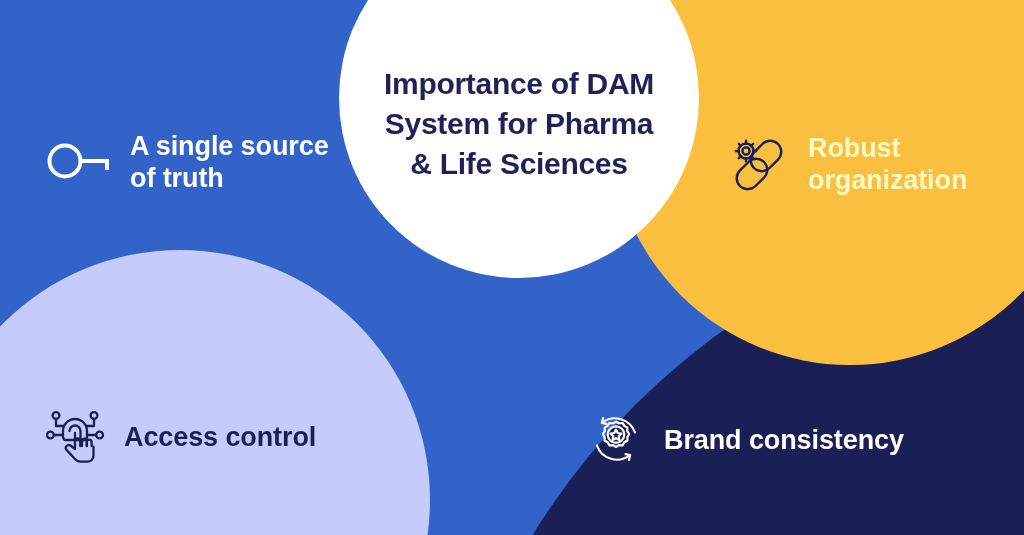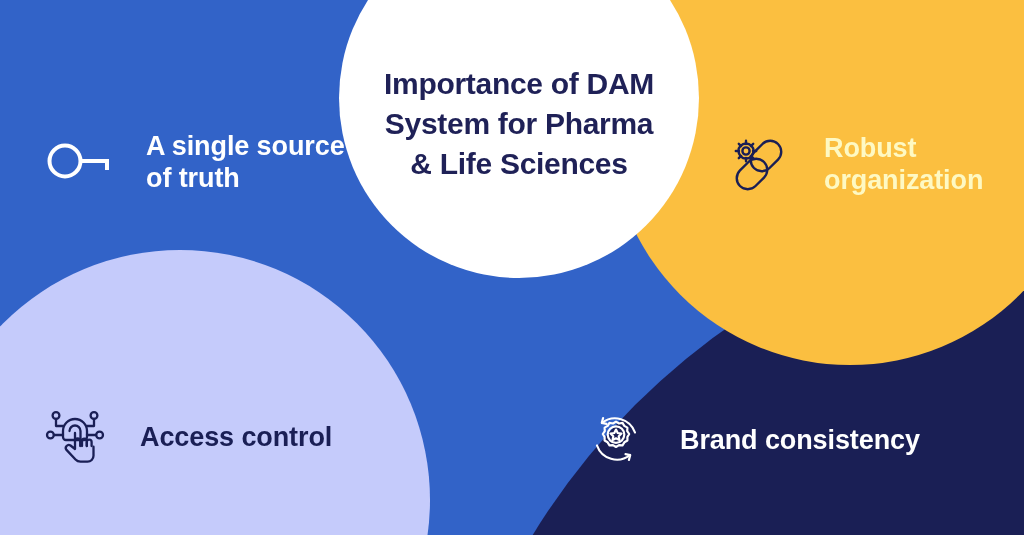--- a/index.html
+++ b/index.html
@@ -21,21 +21,21 @@
     top: 0;
     left: 0;
     width: 1024px;
     height: 535px;
   }
   
   .item {
     position: absolute;
     display: flex;
     align-items: center;
-    gap: 34px;
+    gap: 18px;
   }
   .item .ico {
     flex: 0 0 auto;
     display: block;
   }
   .item .lbl {
     font-size: 27px;
     font-weight: 600;
     line-height: 1.18;
     letter-spacing: -0.1px;

